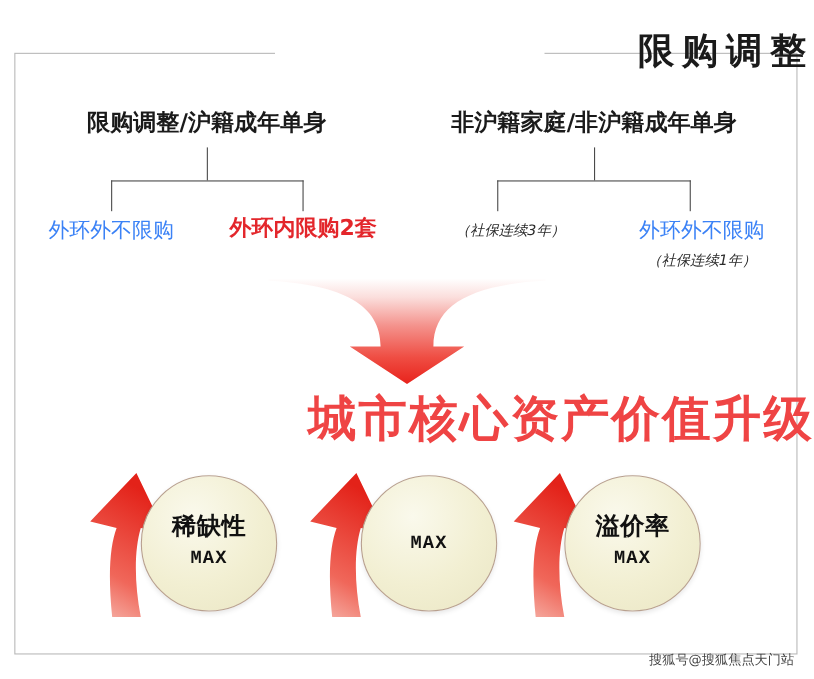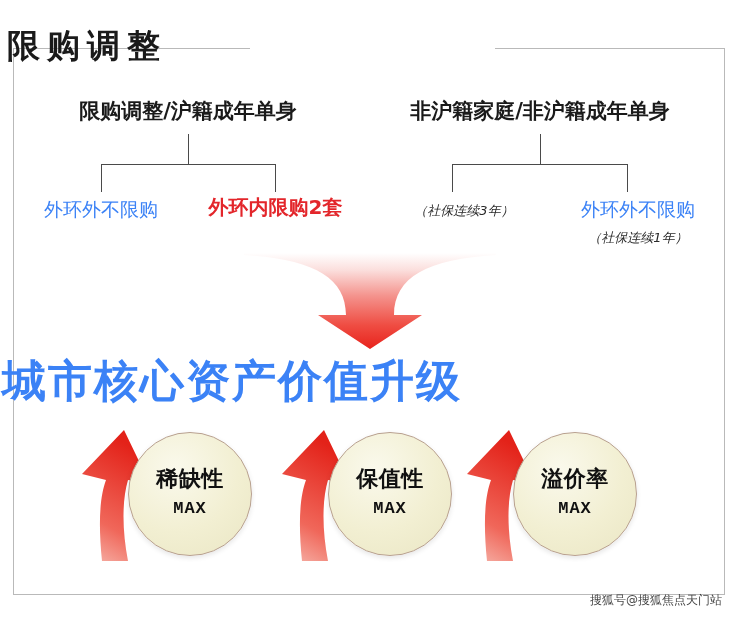--- a/index.html
+++ b/index.html
@@ -37,21 +37,21 @@
     height: 40px;
     background: #ffffff;
   }
 
   
   .main-title {
     position: absolute;
     left: 0;
     top: 23px;
     width: 740px;
-    text-align: left;
+    text-align: right;
     font-size: 33px;
     font-weight: bold;
     letter-spacing: 7px;
     text-indent: 7px;
     color: #1a1a1a;
     line-height: 46px;
     white-space: nowrap;
   }
 
   
@@ -113,26 +113,26 @@
     width: 256px;
     height: 98px;
   }
 
   
   .headline {
     position: absolute;
     left: 0;
     top: 352px;
     width: 740px;
-    text-align: left;
+    text-align: right;
     font-size: 44px;
     font-weight: bold;
     letter-spacing: 2px;
     text-indent: 2px;
-    color: #3b82f6;
+    color: #ef4444;
     line-height: 58px;
     white-space: nowrap;
   }
 
   
   .badges {
     position: absolute;
     left: 0;
     top: 420px;
     width: 616px;
@@ -313,21 +313,20 @@
                    C 26,96 28,70 34,54
                    L 10,48
                    L 52,4
                    L 78,58
                    L 56,54
                    C 50,74 50,104 56,135 Z" fill="url(#arrGrad2)"></path>
         </svg>
       </div>
       <div class="badge-circle"></div>
       <div class="badge-text">
-        <span class="cn">保值性</span>
         <span class="en">MAX</span>
       </div>
     </div>
 
     <div class="badge b3">
       <div class="badge-arrow">
         <svg width="86" height="135" viewBox="0 0 86 135" xmlns="http://www.w3.org/2000/svg">
           <defs>
             <linearGradient id="arrGrad3" x1="0" y1="1" x2="0.3" y2="0">
               <stop offset="0%" stop-color="#f6b8ae"></stop>

